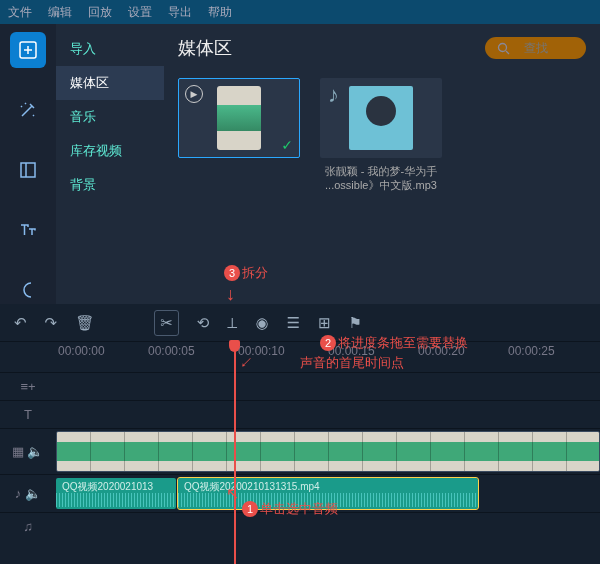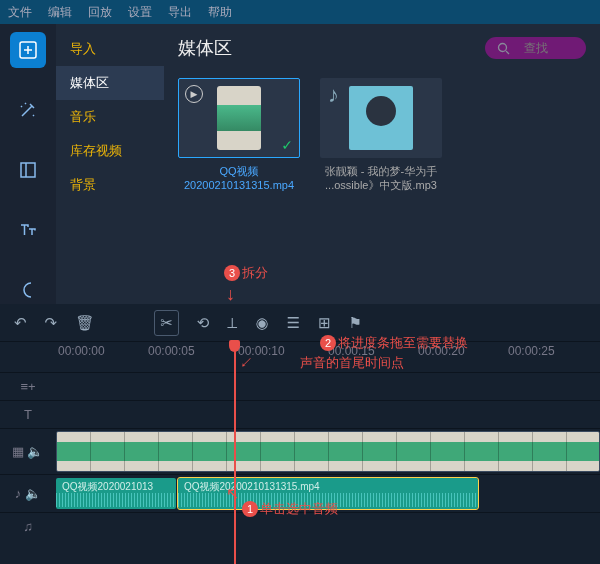--- a/index.html
+++ b/index.html
@@ -4,26 +4,26 @@
 <style>
 * { margin: 0; padding: 0; box-sizing: border-box; font-family: "Microsoft YaHei", sans-serif; }
 body { width: 600px; height: 564px; background: #1a2332; color: #aab; overflow: hidden; position: relative; }
 .menubar { height: 24px; background: #0c4a6e; display: flex; align-items: center; padding: 0 8px; gap: 16px; font-size: 12px; }
 .menubar span { cursor: pointer; }
 .app-body { display: flex; height: calc(100% - 24px); }
 .left-rail { width: 56px; background: #1a2332; display: flex; flex-direction: column; align-items: center; padding-top: 8px; gap: 24px; }
 .rail-btn { width: 36px; height: 36px; display: flex; align-items: center; justify-content: center; border-radius: 6px; color: #8be; }
 .rail-btn.active { background: #0b7fd1; color: #fff; }
 .sidebar { width: 108px; background: #1f2a3a; padding-top: 8px; }
-.side-item { padding: 8px 14px; font-size: 13px; color: #eab308; cursor: pointer; }
+.side-item { padding: 8px 14px; font-size: 13px; color: #5eead4; cursor: pointer; }
 .side-item.active { background: #2c3b52; color: #fff; }
 .main { flex: 1; background: #1f2a3a; padding: 12px 14px; position: relative; }
 .main-header { display: flex; justify-content: space-between; align-items: center; margin-bottom: 18px; }
 .title { font-size: 18px; color: #eee; }
-.search { display: flex; align-items: center; background: #701a75; border-radius: 16px; padding: 4px 12px; gap: 14px; font-size: 12px; color: #889; }
+.search { display: flex; align-items: center; background: #a16207; border-radius: 16px; padding: 4px 12px; gap: 14px; font-size: 12px; color: #889; }
 .search input { background: none; border: none; outline: none; color: #ccc; width: 50px; font-size: 12px; }
 .media-grid { display: flex; gap: 20px; }
 .media-item { width: 122px; text-align: center; font-size: 11px; }
 .thumb { width: 122px; height: 80px; background: #2a3648; border-radius: 2px; position: relative; display: flex; align-items: center; justify-content: center; margin-bottom: 6px; }
 .thumb.selected { border: 1px solid #2aa8ff; }
 .thumb .play-ico { position: absolute; top: 6px; left: 6px; width: 18px; height: 18px; border: 1.5px solid #ccc; border-radius: 50%; display: flex; align-items: center; justify-content: center; font-size: 9px; color: #ccc; }
 .thumb .check { position: absolute; bottom: 4px; right: 6px; color: #1ec96b; font-size: 14px; }
 .thumb .note { color: #8ab; font-size: 22px; }
 .vid-preview { width: 44px; height: 64px; background: linear-gradient(#d8d4c8, #d8d4c8 30%, #4ab88a 30%, #358a64 70%, #d8d4c8 70%); border-radius: 3px; }
 .audio-cover { width: 64px; height: 64px; background: #6ec1d6; border-radius: 2px; position: relative; }
@@ -121,21 +121,20 @@
         <input placeholder="查找" style="">
       </div>
     </div>
     <div class="media-grid">
       <div class="media-item">
         <div class="thumb selected">
           <span class="play-ico">▶</span>
           <div class="vid-preview"></div>
           <span class="check">✓</span>
         </div>
-        <div class="media-label"><span>QQ视频</span><br><span>20200210131315.mp4</span></div>
       </div>
       <div class="media-item">
         <div class="thumb">
           <span class="note" style="position:absolute;top:4px;left:8px">♪</span>
           <div class="audio-cover">
               <div class="planet"></div>
             </div>
         </div>
         <div class="media-label gray"><span>张靓颖 - 我的梦-华为手</span><br><span>...ossible》中文版.mp3</span></div>
       </div>

